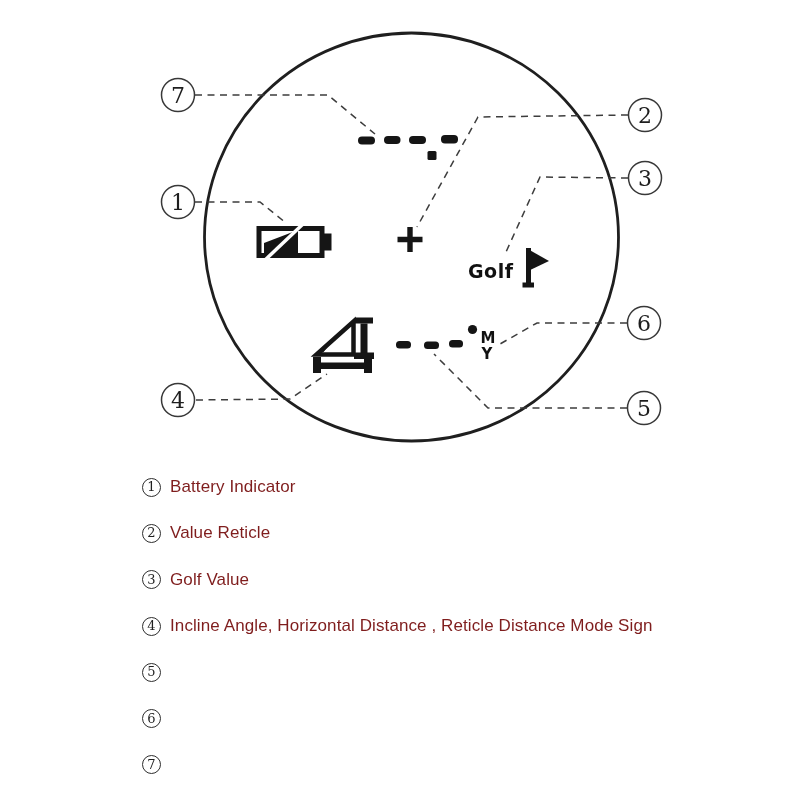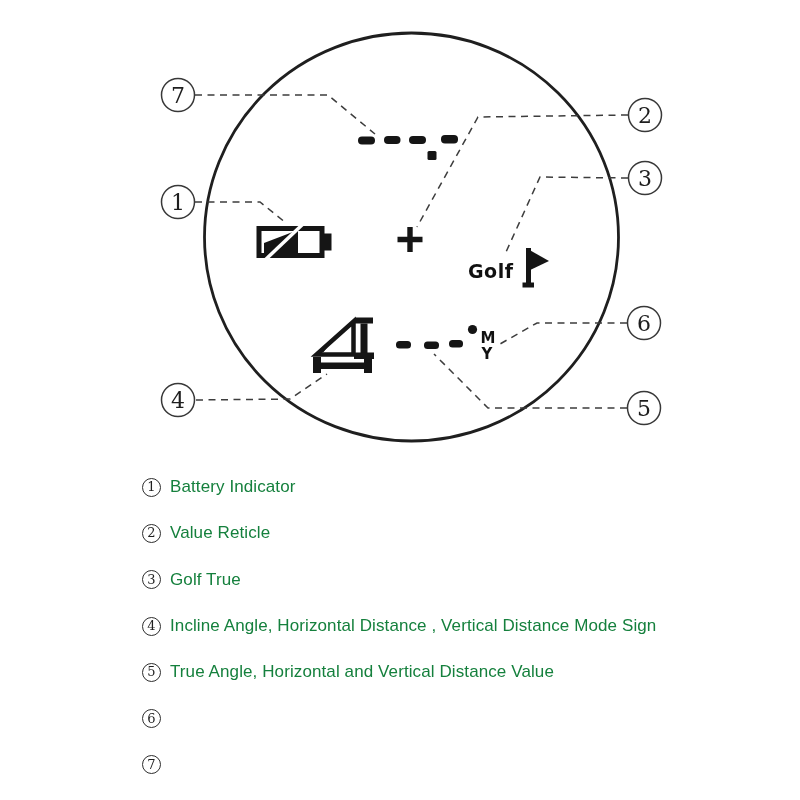--- a/index.html
+++ b/index.html
@@ -22,21 +22,21 @@
   
   .legend { position:absolute; left:142px; top:464px; }
   .legend-row { display:flex; align-items:center; height:46.3px; }
   .lnum {
     flex:0 0 auto; width:19px; height:19px; box-sizing:border-box;
     border:1.3px solid #2e2e2e; border-radius:50%;
     display:inline-flex; align-items:center; justify-content:center;
     font:13px "DejaVu Serif", serif; color:#1f1f1f; line-height:1;
     margin-right:9px; padding-bottom:1px;
   }
-  .ltext { font-size:17px; color:#15803d; letter-spacing:0.1px; white-space:nowrap; }
+  .ltext { font-size:17px; color:#7f1d1d; letter-spacing:0.1px; white-space:nowrap; }
 </style>
 </head>
 <body>
 
 <div class="stage">
 
   <svg class="diagram" width="800" height="465" viewBox="0 0 800 465">
 
     <ellipse class="vf" cx="411.5" cy="237" rx="207" ry="204"></ellipse>
 
@@ -135,29 +135,28 @@
     <div class="legend-row">
       <span class="lnum">1</span>
       <span class="ltext">Battery Indicator</span>
     </div>
     <div class="legend-row">
       <span class="lnum">2</span>
       <span class="ltext">Value Reticle</span>
     </div>
     <div class="legend-row">
       <span class="lnum">3</span>
-      <span class="ltext">Golf True</span>
+      <span class="ltext">Golf Value</span>
     </div>
     <div class="legend-row">
       <span class="lnum">4</span>
-      <span class="ltext">Incline Angle, Horizontal Distance , Vertical Distance Mode Sign</span>
+      <span class="ltext">Incline Angle, Horizontal Distance , Reticle Distance Mode Sign</span>
     </div>
     <div class="legend-row">
       <span class="lnum">5</span>
-      <span class="ltext">True Angle, Horizontal and Vertical Distance Value</span>
     </div>
     <div class="legend-row">
       <span class="lnum">6</span>
     </div>
     <div class="legend-row">
       <span class="lnum">7</span>
     </div>
   </div>
 
 </div>

